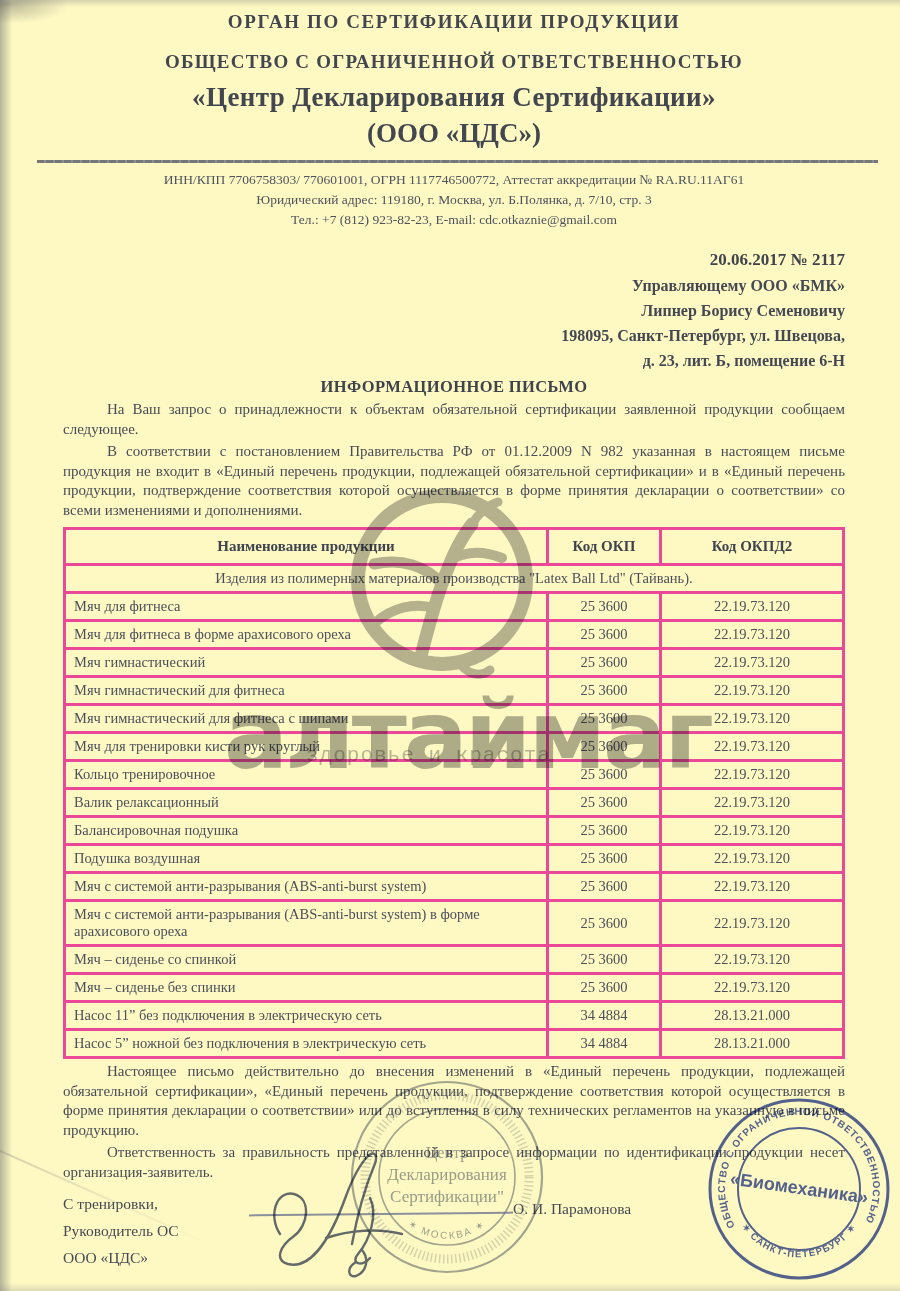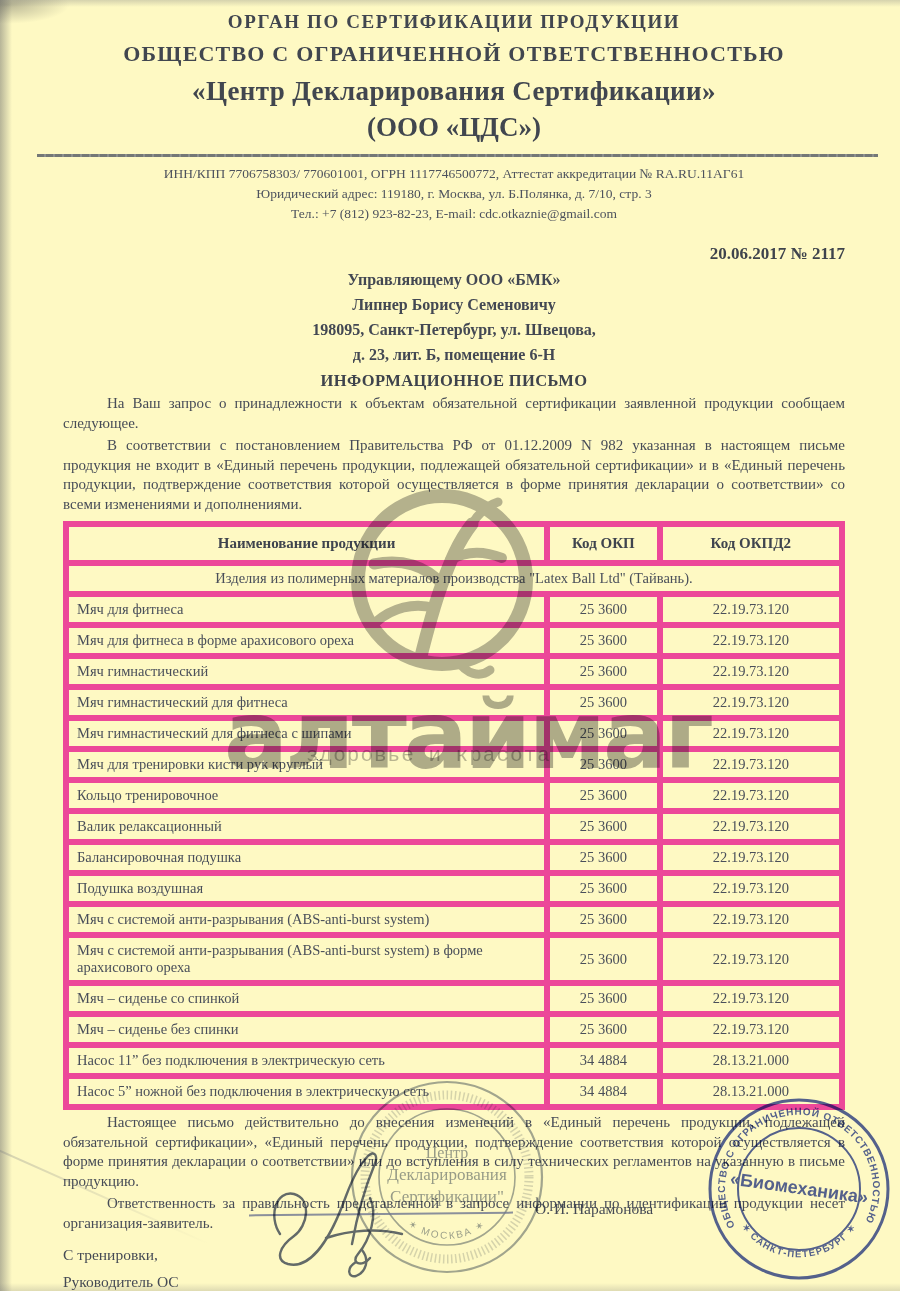--- a/index.html
+++ b/index.html
@@ -17,41 +17,41 @@
   .corner-smudge{position:absolute;left:0;top:0;width:70px;height:24px;
     background:radial-gradient(ellipse at 10% 20%, rgba(60,62,68,.35), rgba(60,62,68,0) 70%);}
   .crease{position:absolute;left:-40px;top:1190px;width:260px;height:2px;
     background:linear-gradient(90deg, rgba(120,122,128,.35), rgba(120,122,128,0));
     transform:rotate(24deg);}
 
   .content{position:absolute; left:0; top:0; width:900px; padding:6px 55px 0 63px; box-sizing:border-box;}
 
   .h-line{ text-align:center; font-weight:bold; color:#41464f;}
   .h-line1{font-size:19px; letter-spacing:1.6px; margin-top:5px;}
-  .h-line2{font-size:22px; letter-spacing:1.2px; margin-top:8px;}
+  .h-line2{font-size:19px; letter-spacing:1.2px; margin-top:18px;}
   .h-line3{font-size:27px; letter-spacing:.4px; margin-top:9px;}
   .h-line4{font-size:27px; margin-top:5px;}
   .h-rule{height:3px; background:repeating-linear-gradient(90deg,#5c6169 0 7px,#787d85 7px 9px); margin:11px -33px 7px -26px; opacity:.85;}
   .h-det{text-align:center; font-size:13.5px; line-height:20px; color:#4d525d;}
 
   .ref{margin-top:20px; font-weight:bold; font-size:17px; color:#3e434c;text-align:right;}
-  .recipient{margin-top:3px; text-align:center; font-weight:bold; font-size:16px; line-height:25px; color:#434853;}
+  .recipient{margin-top:3px; text-align:right; font-weight:bold; font-size:16px; line-height:25px; color:#434853;}
   .doc-title{text-align:center; font-weight:bold; font-size:16.5px; letter-spacing:.4px; margin-top:4px; color:#3e434c;}
   .para{font-size:15px; line-height:19.5px; text-align:justify; text-indent:44px; margin:3px 0 0 0;}
 
   table.products{width:100%; border-collapse:collapse; margin-top:7px; font-size:14.5px; color:#4a4f5a;}
-  table.products th, table.products td{border:6px solid #ec4899; padding:4px 8px; line-height:17px;}
+  table.products th, table.products td{border:3px solid #ec4899; padding:4px 8px; line-height:17px;}
   table.products th{font-weight:bold; text-align:center; font-size:15px; padding:8px 6px; color:#3f444e;}
   td.okp, td.okpd2{text-align:center;}
   col.c-name{width:62%;} col.c-okp{width:14.5%;} col.c-okpd2{width:23.5%;}
   td.group{text-align:center; padding:6px 8px;}
 
   .sig-block{margin-top:8px; font-size:15.5px; line-height:27px; color:#44495363;}
   .sig-block div{color:#454a55;}
-  .sig-name{position:absolute; left:535px; top:1200px; font-size:15.5px; color:#454a55;}
+  .sig-name{position:absolute; left:513px; top:1200px; font-size:15.5px; color:#454a55;}
   .sig-line{position:absolute; left:249px; top:1213px; width:264px; height:2px; background:#6e7691; opacity:.8; transform:rotate(-.6deg); z-index:6;}
 
   .overlay{position:absolute; pointer-events:none;}
   .wm-logo{left:340px; top:486px; width:210px; height:196px; opacity:.5; mix-blend-mode:multiply; z-index:5;}
   .wm-brand{left:224px; top:680px; font-family:"DejaVu Sans", sans-serif; font-weight:bold;
     font-size:95px; letter-spacing:-3px; color:#6c6c70; opacity:.55; mix-blend-mode:multiply; z-index:5;}
   .wm-tag{left:306px; top:744px; font-family:Liberation Mono, monospace;
     font-size:21px; letter-spacing:1px; color:#737377; opacity:.5; mix-blend-mode:multiply; z-index:5;}
   .stamp-center{left:346px; top:1076px; width:202px; height:202px; opacity:.8; mix-blend-mode:multiply; z-index:5;}
   .sig-scribble{left:266px; top:1138px; width:190px; height:140px; opacity:.88; mix-blend-mode:multiply; z-index:7;}

